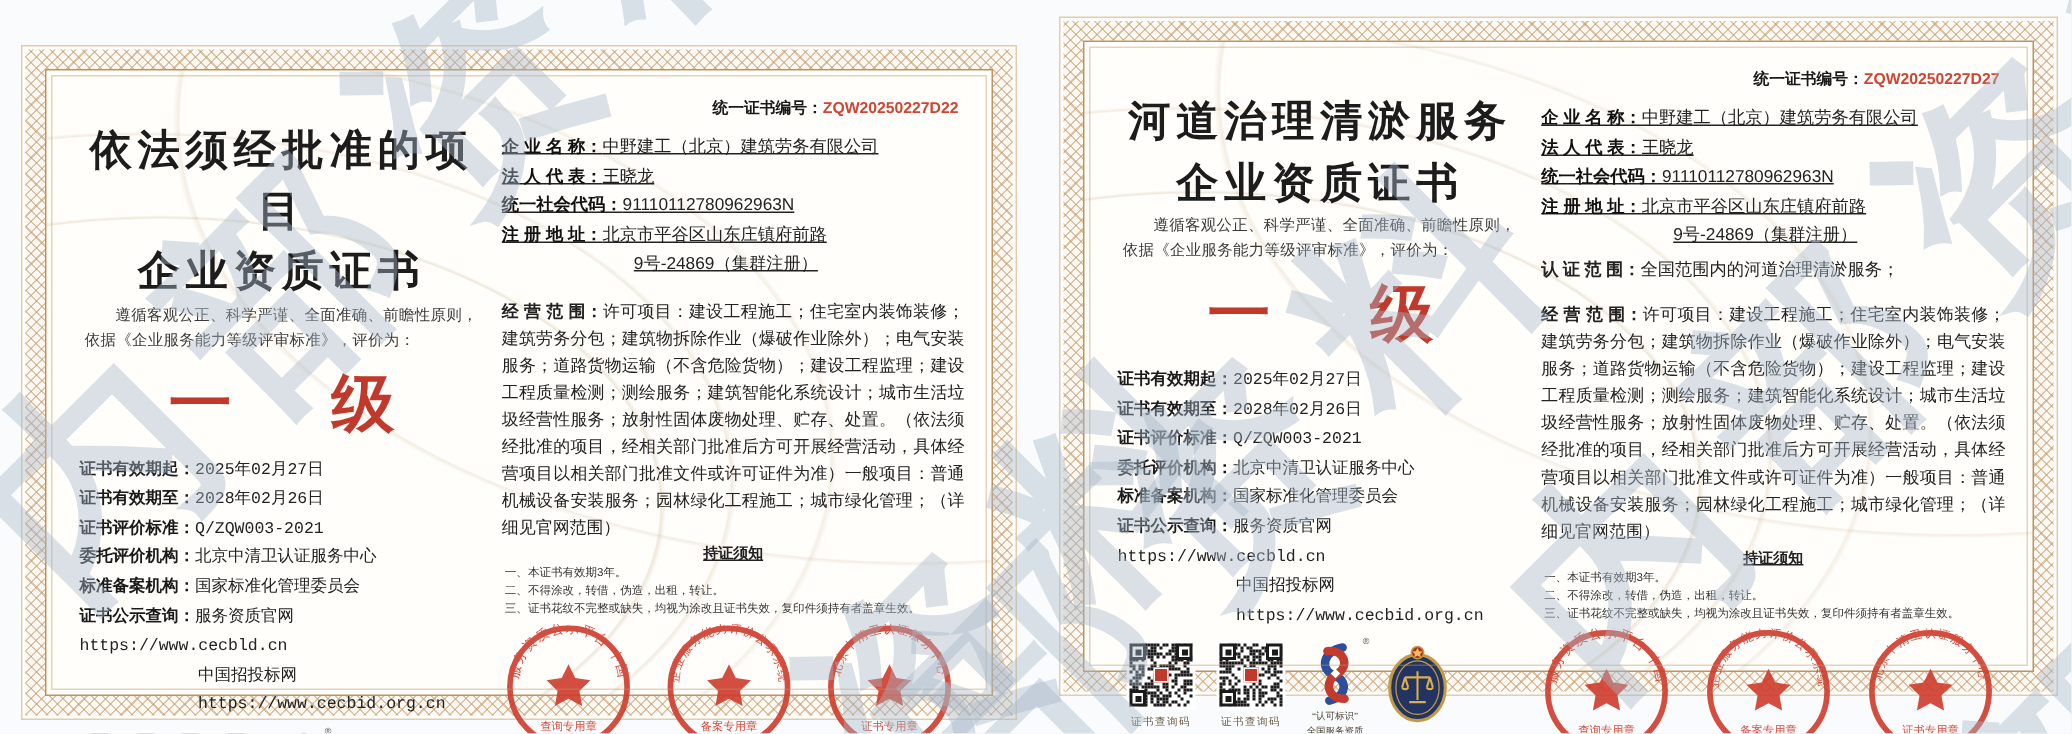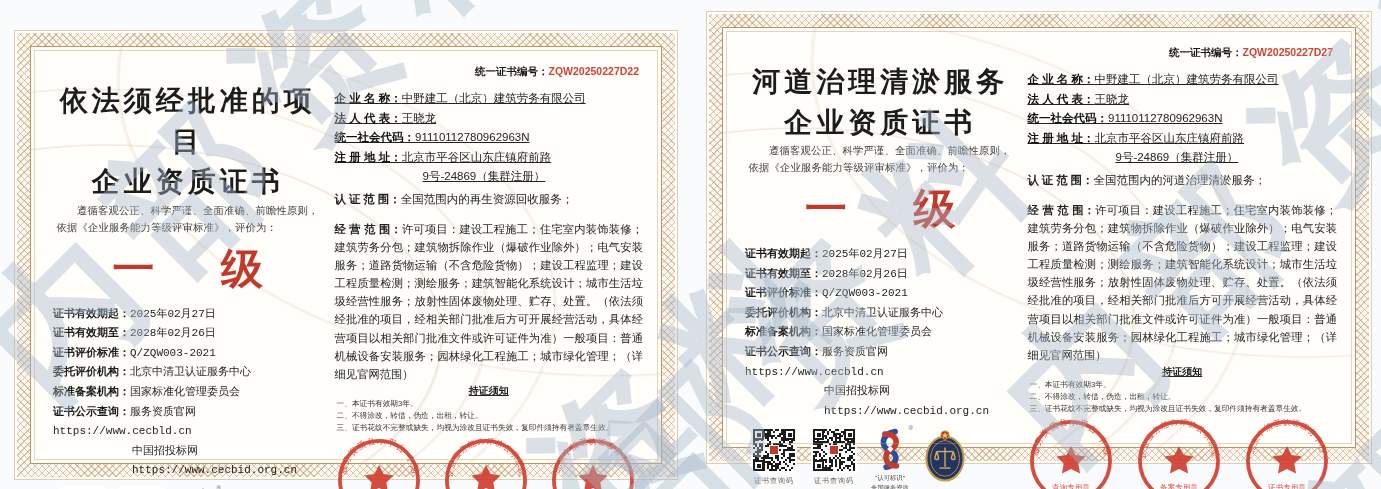--- a/index.html
+++ b/index.html
@@ -1064,21 +1064,20 @@
           </div>
         </div>
         <div class="col-r">
           <div class="certno"><span>统一证书编号：</span><span class="code">ZQW20250227D22</span></div>
           <div class="frow"><b>企 业 名 称：</b><span>中野建工（北京）建筑劳务有限公司</span></div>
           <div class="frow"><b>法 人 代 表：</b><span>王晓龙</span></div>
           <div class="frow"><b>统一社会代码：</b><span>91110112780962963N</span></div>
           <div class="frow"><b>注 册 地 址：</b><span>北京市平谷区山东庄镇府前路</span>
             <div class="cont">9号-24869（集群注册）</div>
           </div>
-          <div class="scope-row"><b>认 证 范 围：</b><span>全国范围内的再生资源回收服务；</span></div>
           <p class="biz"><b>经 营 范 围：</b><span>许可项目：建设工程施工；住宅室内装饰装修；建筑劳务分包；建筑物拆除作业（爆破作业除外）；电气安装服务；道路货物运输（不含危险货物）；建设工程监理；建设工程质量检测；测绘服务；建筑智能化系统设计；城市生活垃圾经营性服务；放射性固体废物处理、贮存、处置。（依法须经批准的项目，经相关部门批准后方可开展经营活动，具体经营项目以相关部门批准文件或许可证件为准）一般项目：普通机械设备安装服务；园林绿化工程施工；城市绿化管理；（详细见官网范围）</span></p>
           <div class="notes-title">持证须知</div>
           <div class="notes">
             <div>一、本证书有效期3年。</div>
             <div>二、不得涂改，转借，伪造，出租，转让。</div>
             <div>三、证书花纹不完整或缺失，均视为涂改且证书失效，复印件须持有者盖章生效。</div>
           </div>
           <div class="stamps">
             <div class="stamp">
               <svg viewBox="0 0 100 100">

